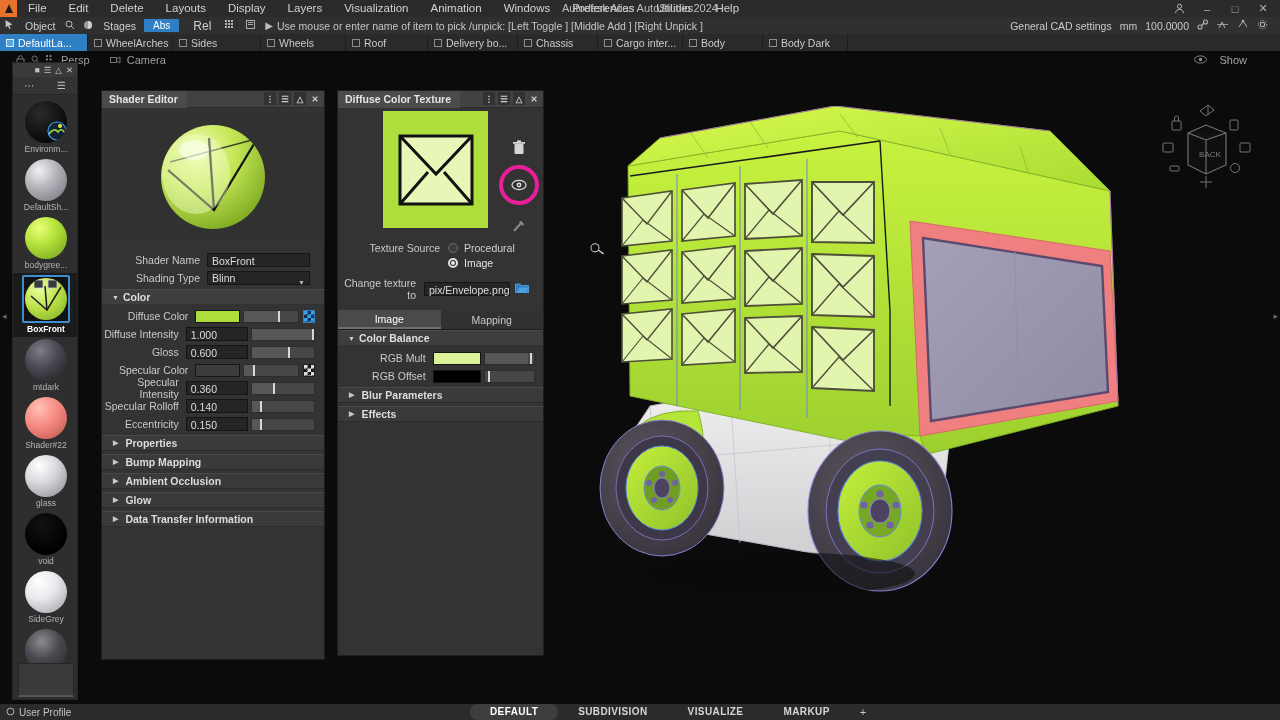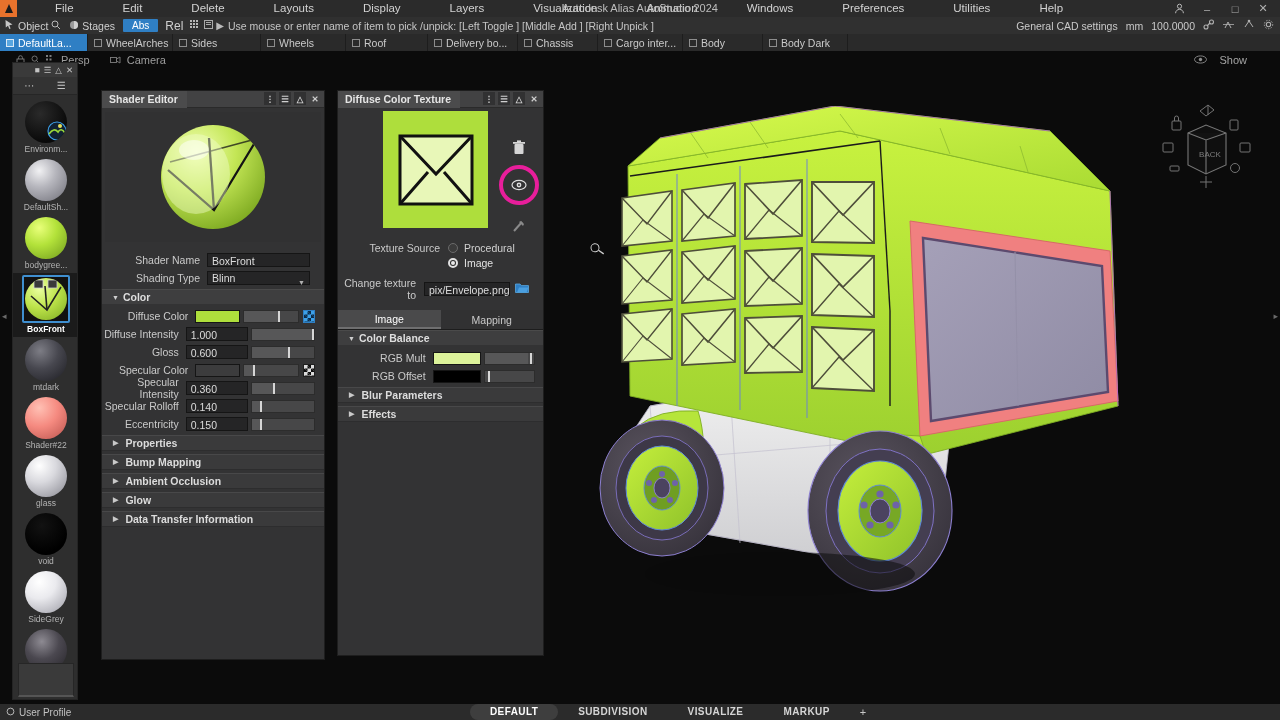--- a/index.html
+++ b/index.html
@@ -9,21 +9,21 @@
     font-family:"Liberation Sans", sans-serif;
     font-size:11px;
     color:#c8c8c8;
     position:relative;
     -webkit-font-smoothing:antialiased;
   }
 
   
   #menubar {
     position:absolute; left:0; top:0; width:1280px; height:17px;
-    background:#2b2b2b; display:flex; align-items:center;gap:27px;
+    background:#2b2b2b; display:flex; align-items:center;
   }
   #app-logo {
     width:17px; height:17px; background:#e8722c; flex:0 0 auto;
     position:relative;
   }
   #app-logo::after{
     content:""; position:absolute; left:5px; top:4px;
     width:0;height:0;border-left:4px solid transparent;border-right:4px solid transparent;
     border-bottom:9px solid #1b1b1b;
   }
@@ -41,31 +41,31 @@
     gap:2px; padding-right:4px;
   }
   .win-btn{ width:26px;height:17px; display:flex;align-items:center;justify-content:center;
     color:#b0b0b0; font-size:11px; }
 
   
   #toolbar2 {
     position:absolute; left:0; top:17px; width:1280px; height:17px;
     background:#303030; display:flex; align-items:center; font-size:10.5px;
   }
-  .tb-grp{ display:flex; align-items:center; height:17px; padding:0 4px; gap:3px; }
+  .tb-grp{ display:flex; align-items:center; height:17px; padding:0 4px; gap:10px; }
   .tb-txt{ color:#cfcfcf; font-size:10.5px; }
   .tb-ico{ color:#b9b9b9; font-size:10px; display:inline-block; }
   .abs-chip{
     background:#2f7fc4; color:#fff; padding:1px 9px; font-size:10px; border-radius:1px;
   }
   .rel-chip{ color:#cfcfcf; padding:1px 4px; font-size:12px; }
   #prompt-line{ color:#c5c5c5; font-size:10.5px; white-space:nowrap; }
   #cadsettings{
     position:absolute; right:0; top:17px; height:17px; display:flex;
-    align-items:center; gap:8px; padding-right:6px; font-size:10.5px; color:#c9c9c9;
+    align-items:center; gap:8px; padding-right:12px; font-size:10.5px; color:#c9c9c9;
     background:#303030;
   }
   .cad-ico{ color:#b5b5b5; font-size:11px; }
 
   
   #layerbar{
     position:absolute; left:0; top:34px; width:1280px; height:17px;
     background:#2a2a2a; display:flex; align-items:stretch;
   }
   .layer-tab{

